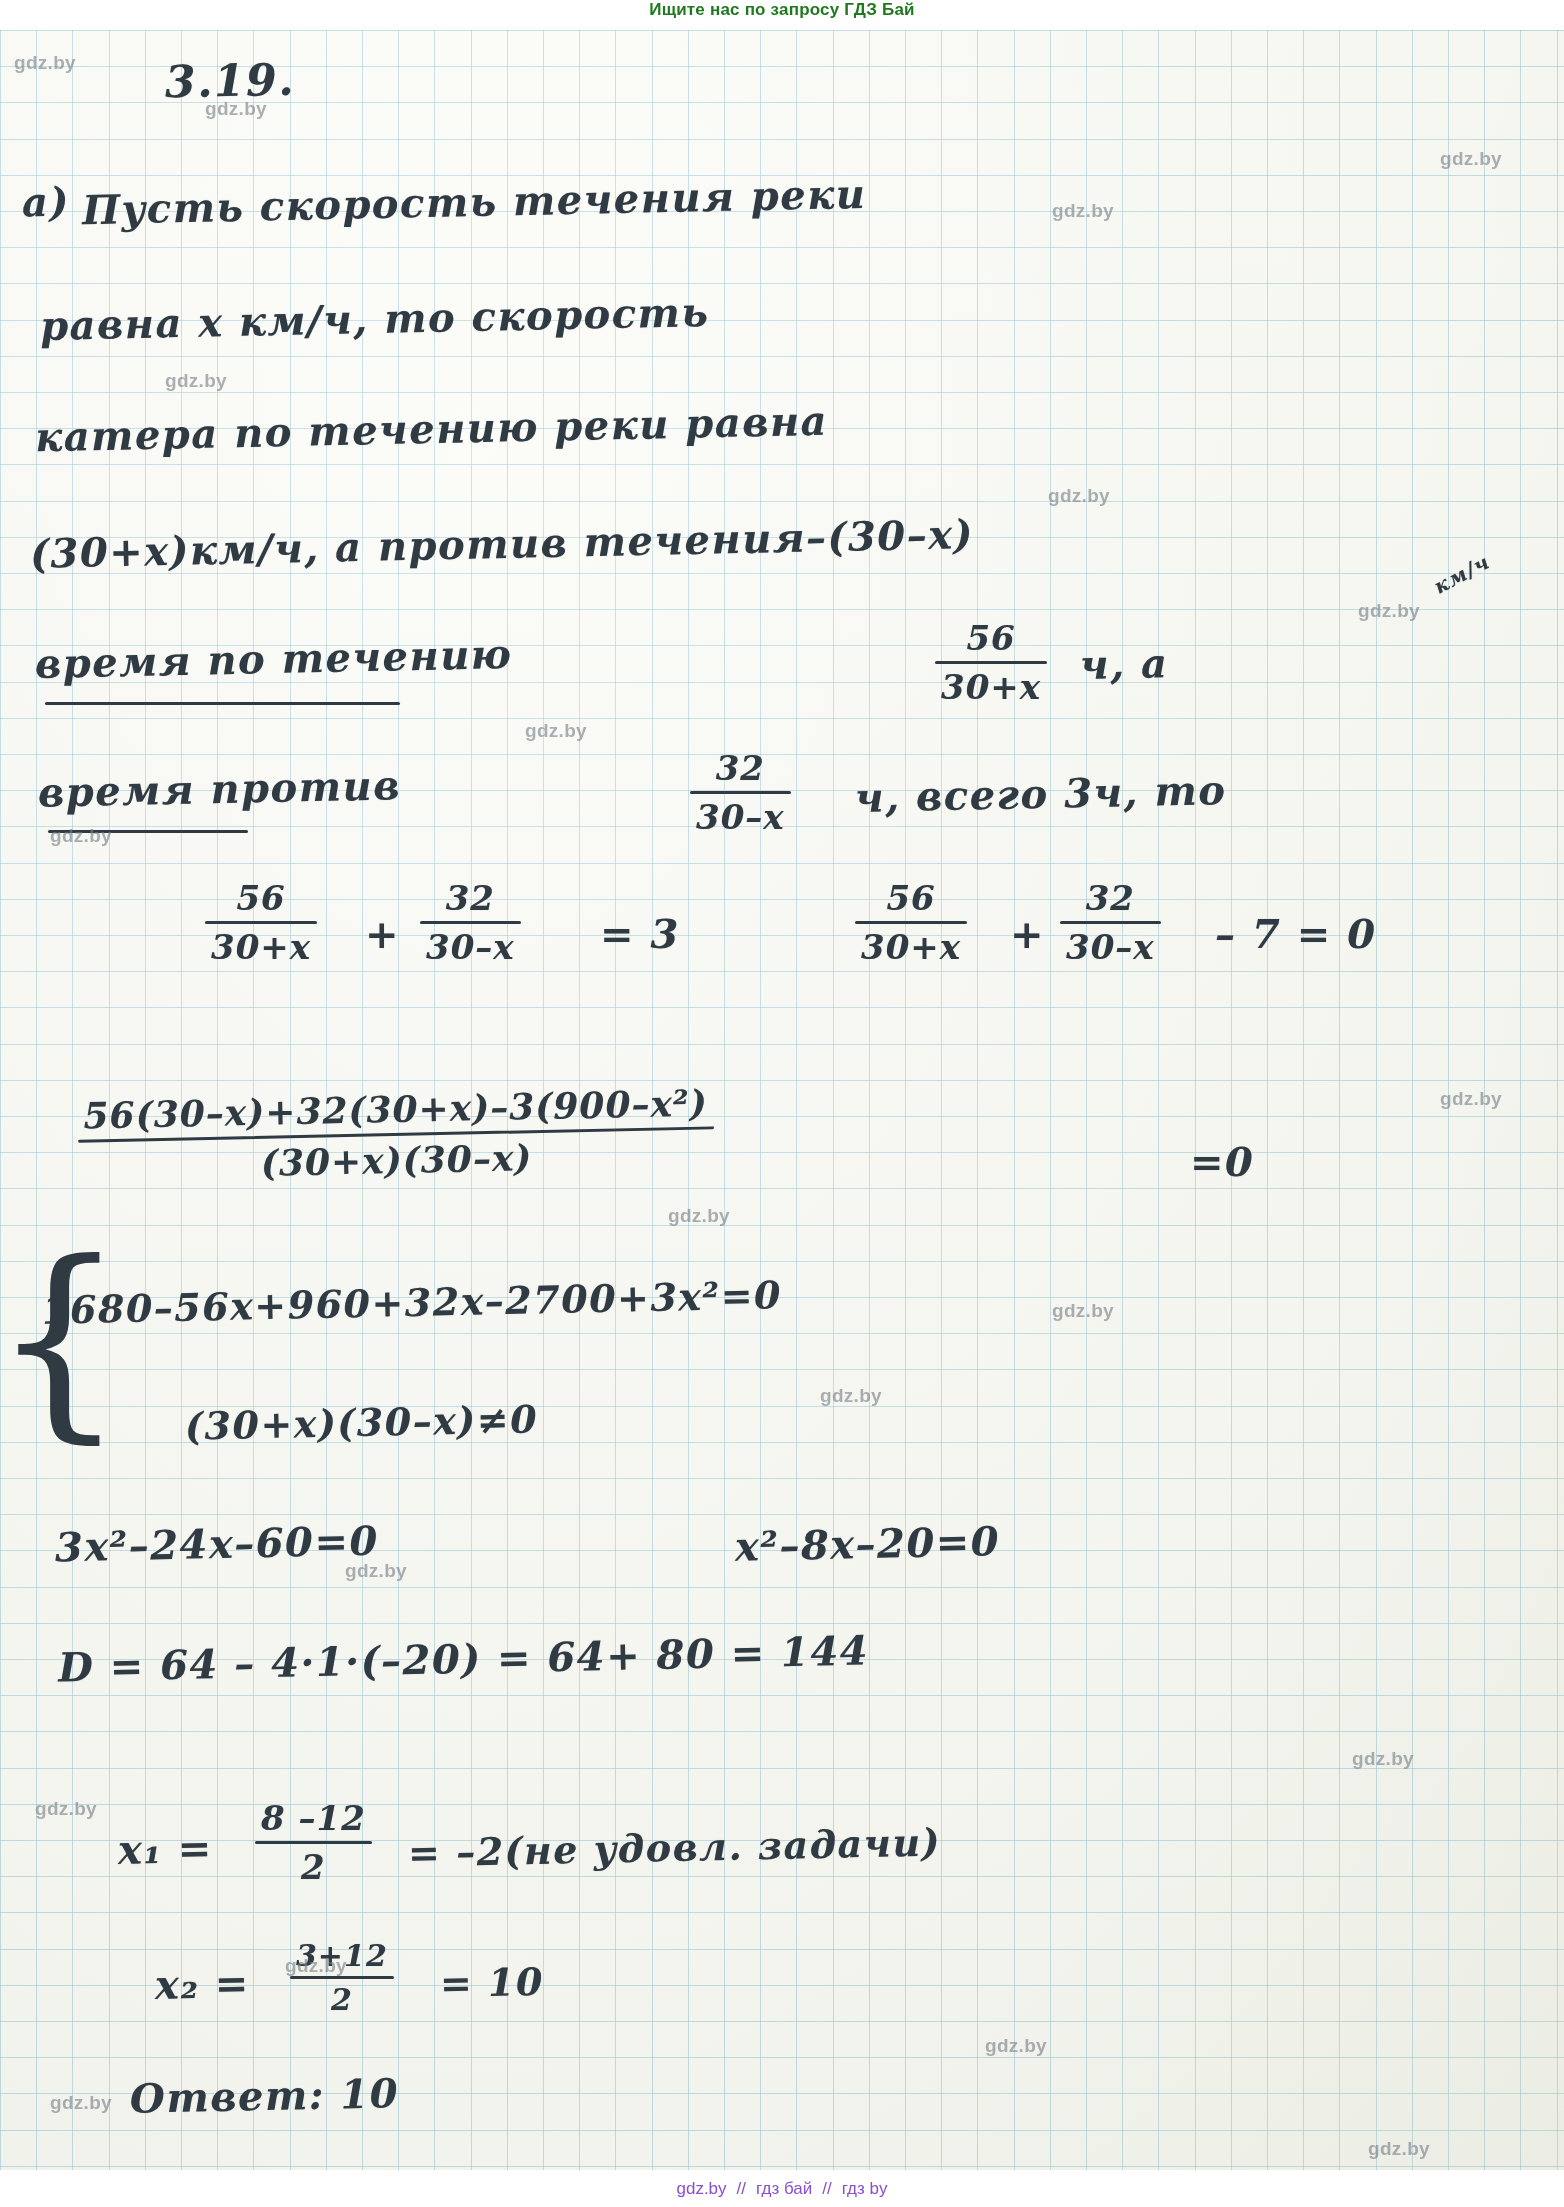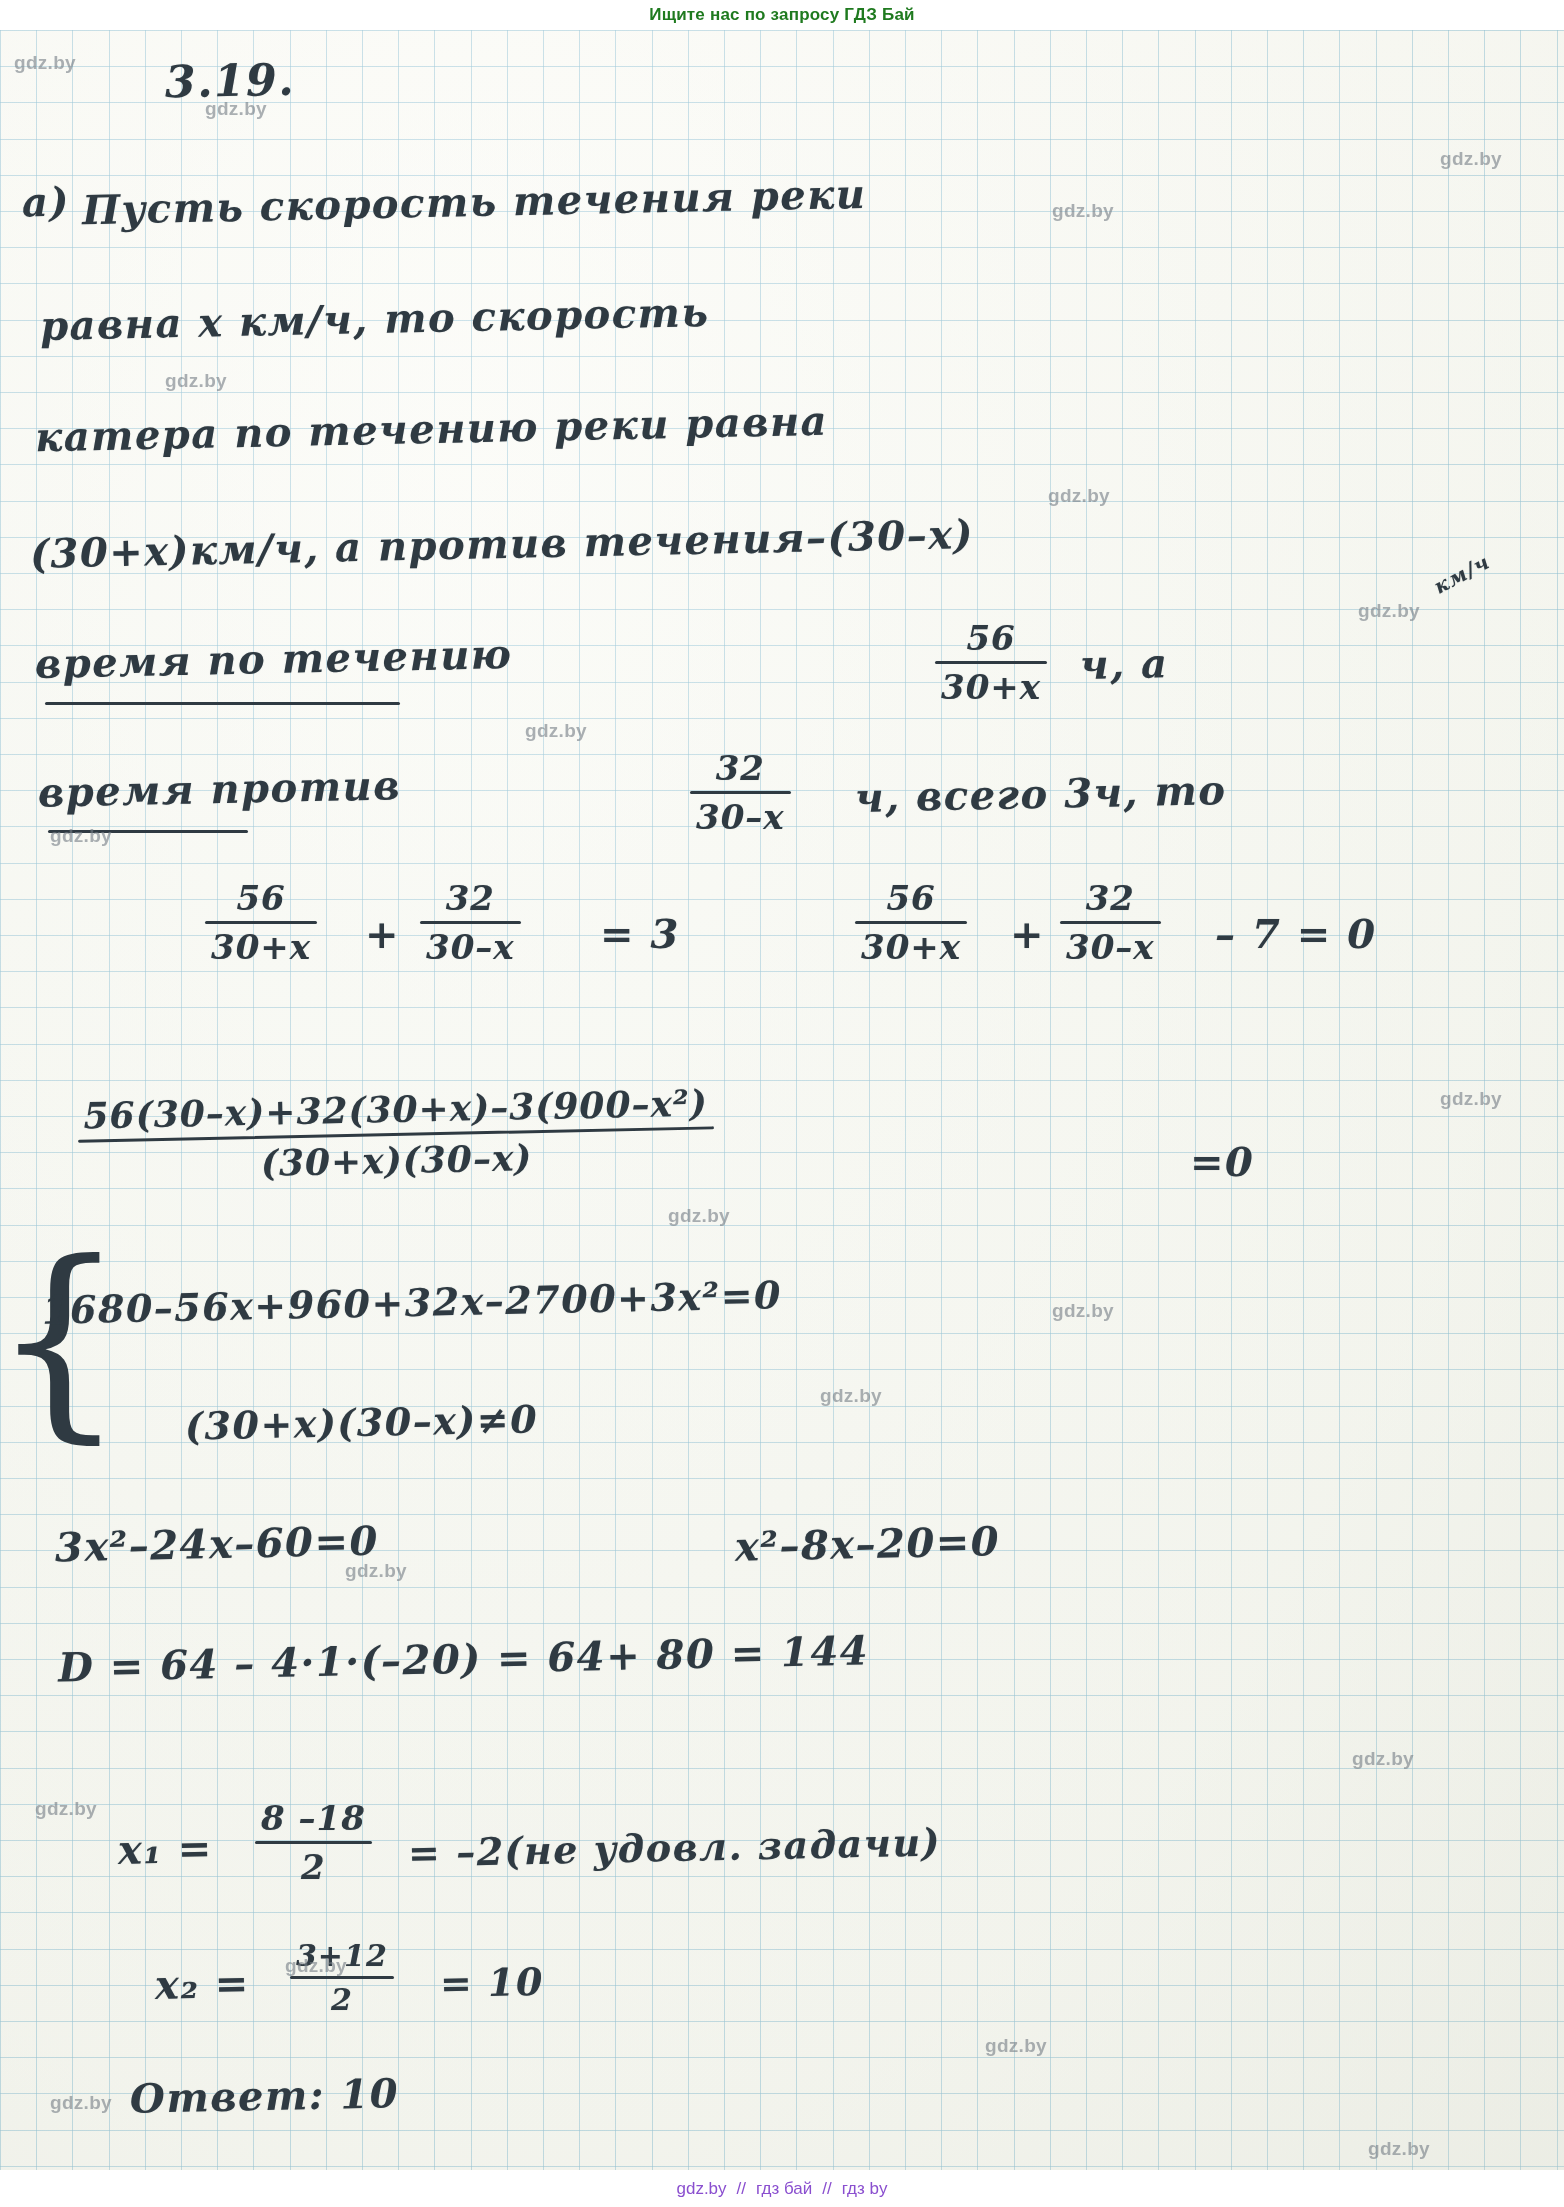--- a/index.html
+++ b/index.html
@@ -16,21 +16,21 @@
   }
 
   
   .top-banner {
     position: absolute;
     top: 0; left: 0;
     width: 1564px;
     height: 30px;
     background: #ffffff;
     display: flex;
-    align-items: center;
+    align-items: flex-start;
     justify-content: center;
     z-index: 40;
   }
   .top-banner-text {
     color: #1f7a1f;
     font-family: "Liberation Sans", sans-serif;
     font-size: 17px;
     font-weight: bold;
     letter-spacing: 0.2px;
   }
@@ -234,21 +234,21 @@
   <div class="hw mid rot-1" style="left:42px; top:1250px; font-size:38px;">1680–56x+960+32x–2700+3x²=0</div>
   <div class="hw mid rot-1" style="left:185px; top:1370px; font-size:38px;">(30+x)(30–x)≠0</div>
 
   <div class="hw mid rot-1" style="left:55px; top:1490px; font-size:40px;">3x²–24x–60=0</div>
   <div class="hw mid rot-1" style="left:735px; top:1490px; font-size:40px;">x²–8x–20=0</div>
 
   <div class="hw mid rot-1" style="left:58px; top:1605px; font-size:40px;">D = 64 – 4·1·(–20) = 64+ 80 = 144</div>
 
   <div class="hw mid rot-1" style="left:118px; top:1795px; font-size:40px;">x₁ =</div>
   <div class="frac f34" style="left:255px; top:1768px;">
-    <span class="num">8 –18</span>
+    <span class="num">8 –12</span>
     <span class="bar"></span>
     <span class="den">2</span>
   </div>
   <div class="hw mid rot-1" style="left:408px; top:1795px; font-size:38px;">= –2(не удовл. задачи)</div>
 
   <div class="hw mid rot-1" style="left:155px; top:1930px; font-size:40px;">x₂ =</div>
   <div class="frac f30" style="left:290px; top:1908px;">
     <span class="num">3+12</span>
     <span class="bar"></span>
     <span class="den">2</span>

